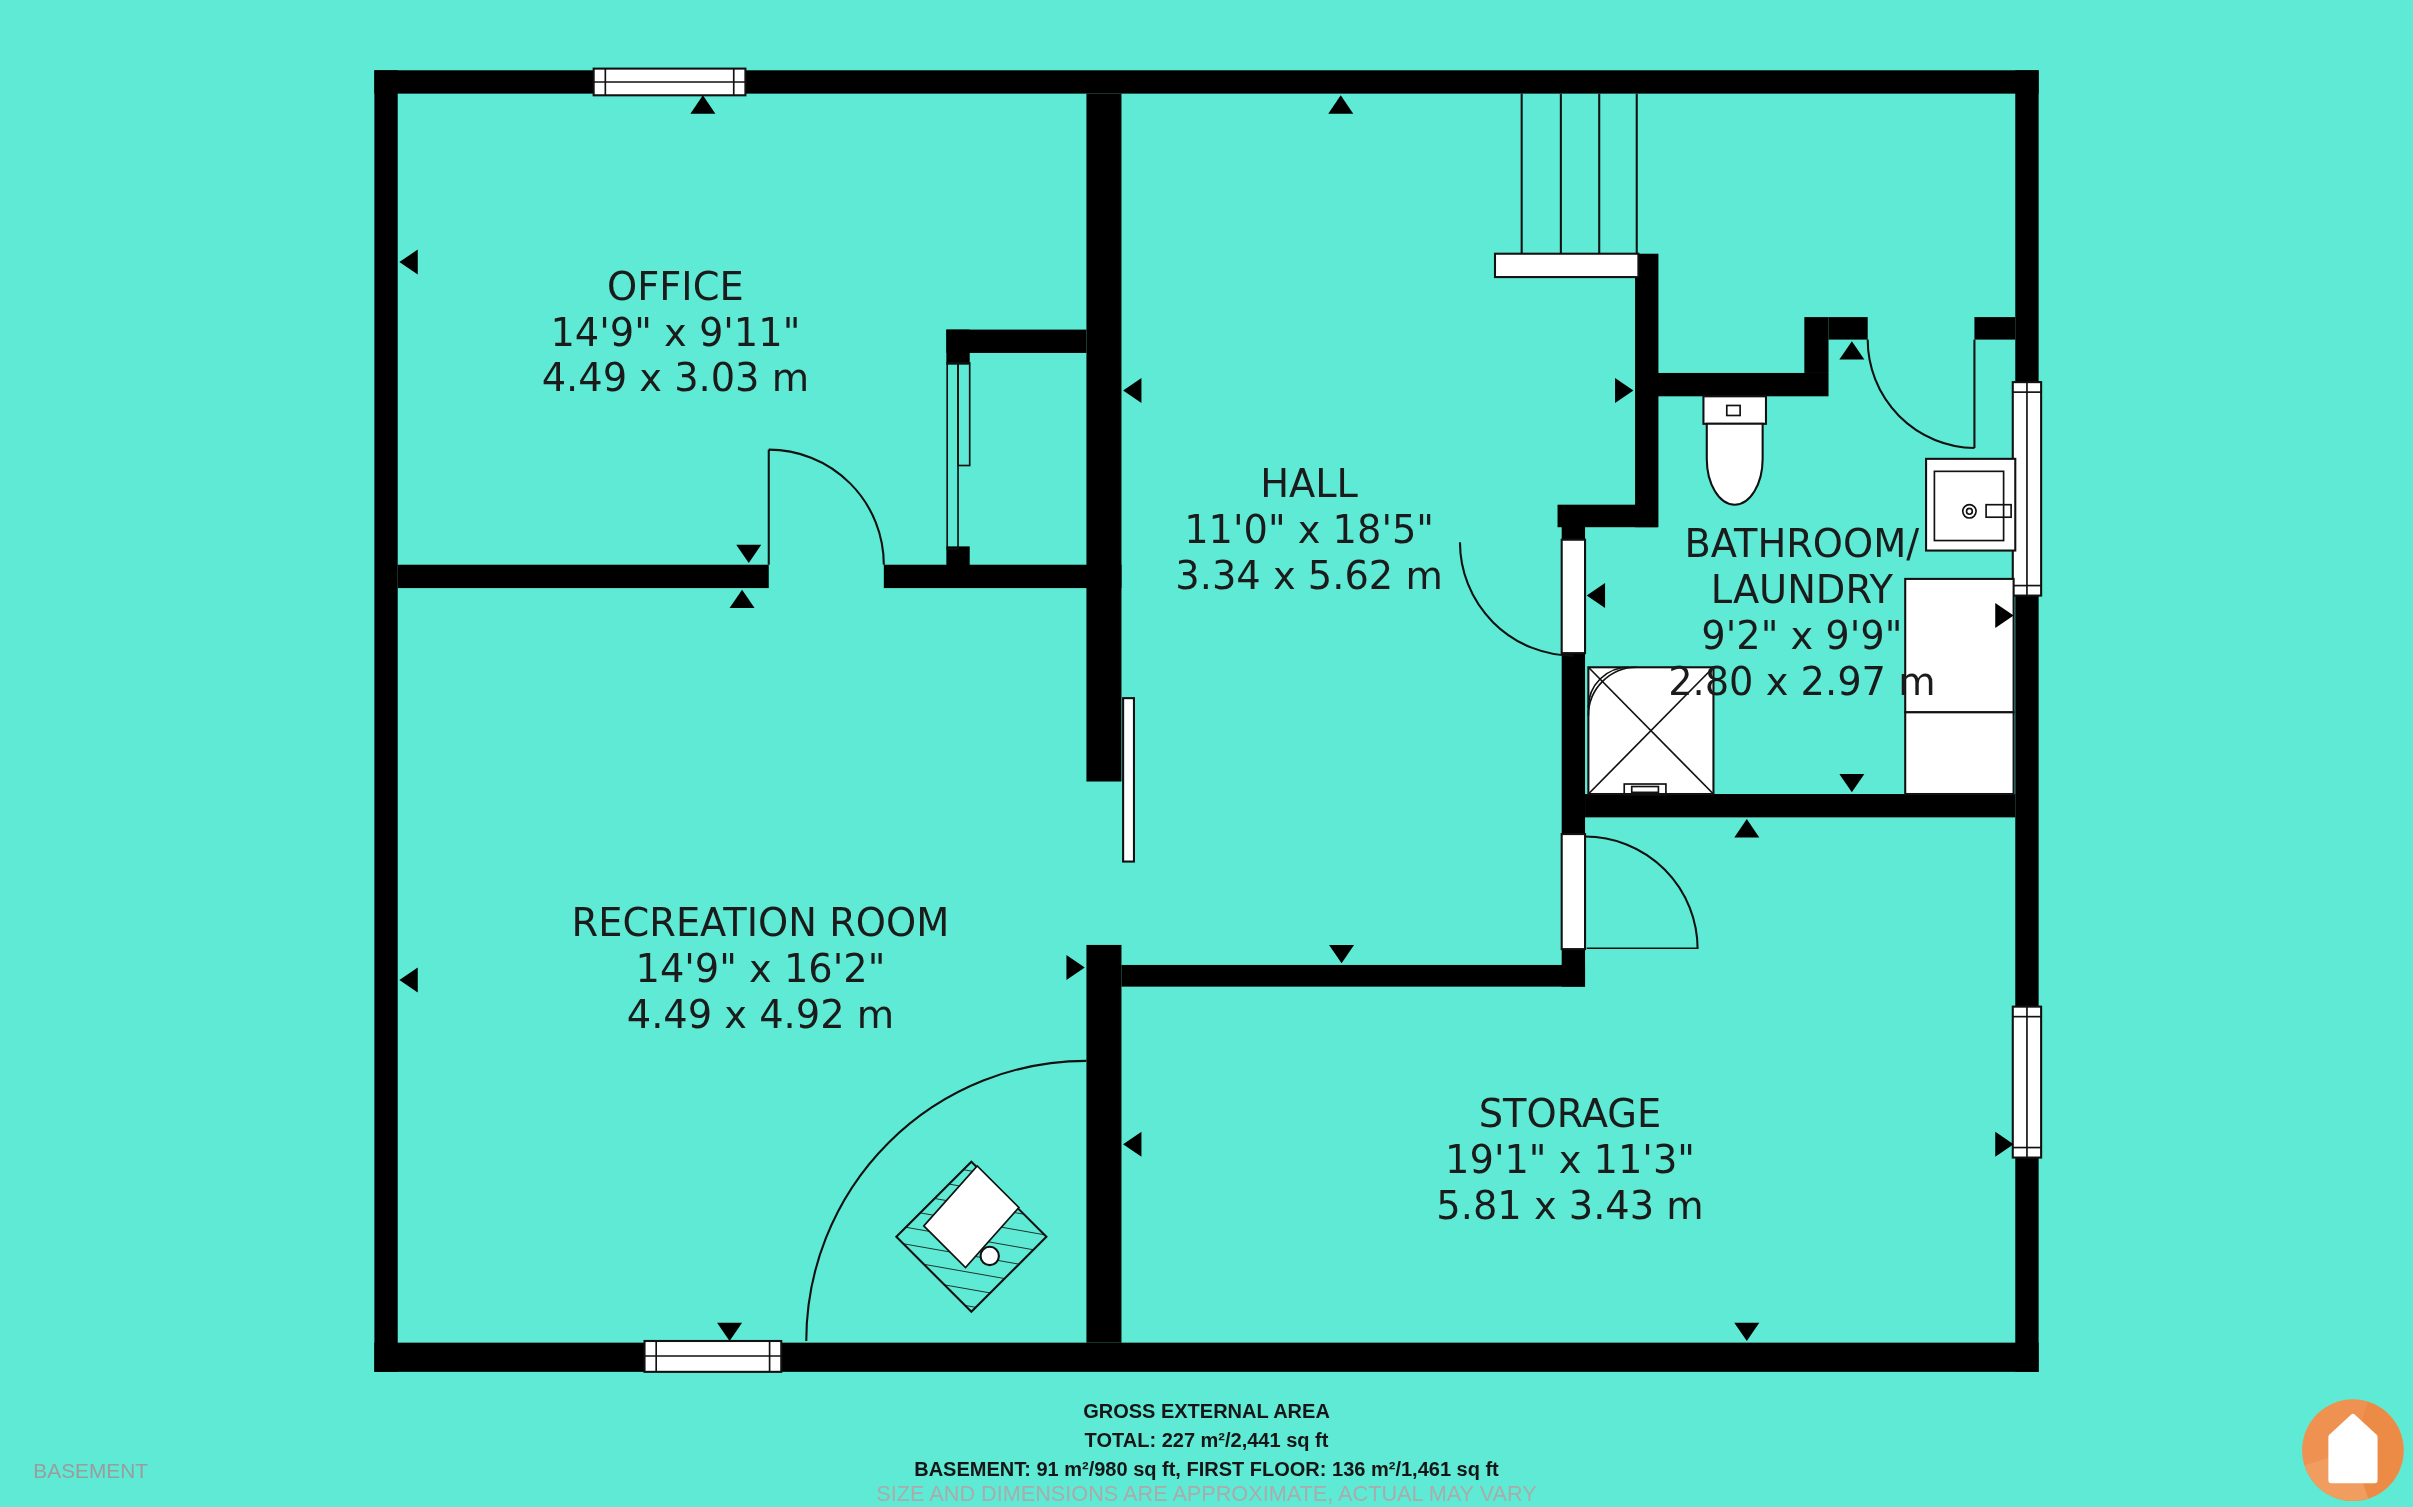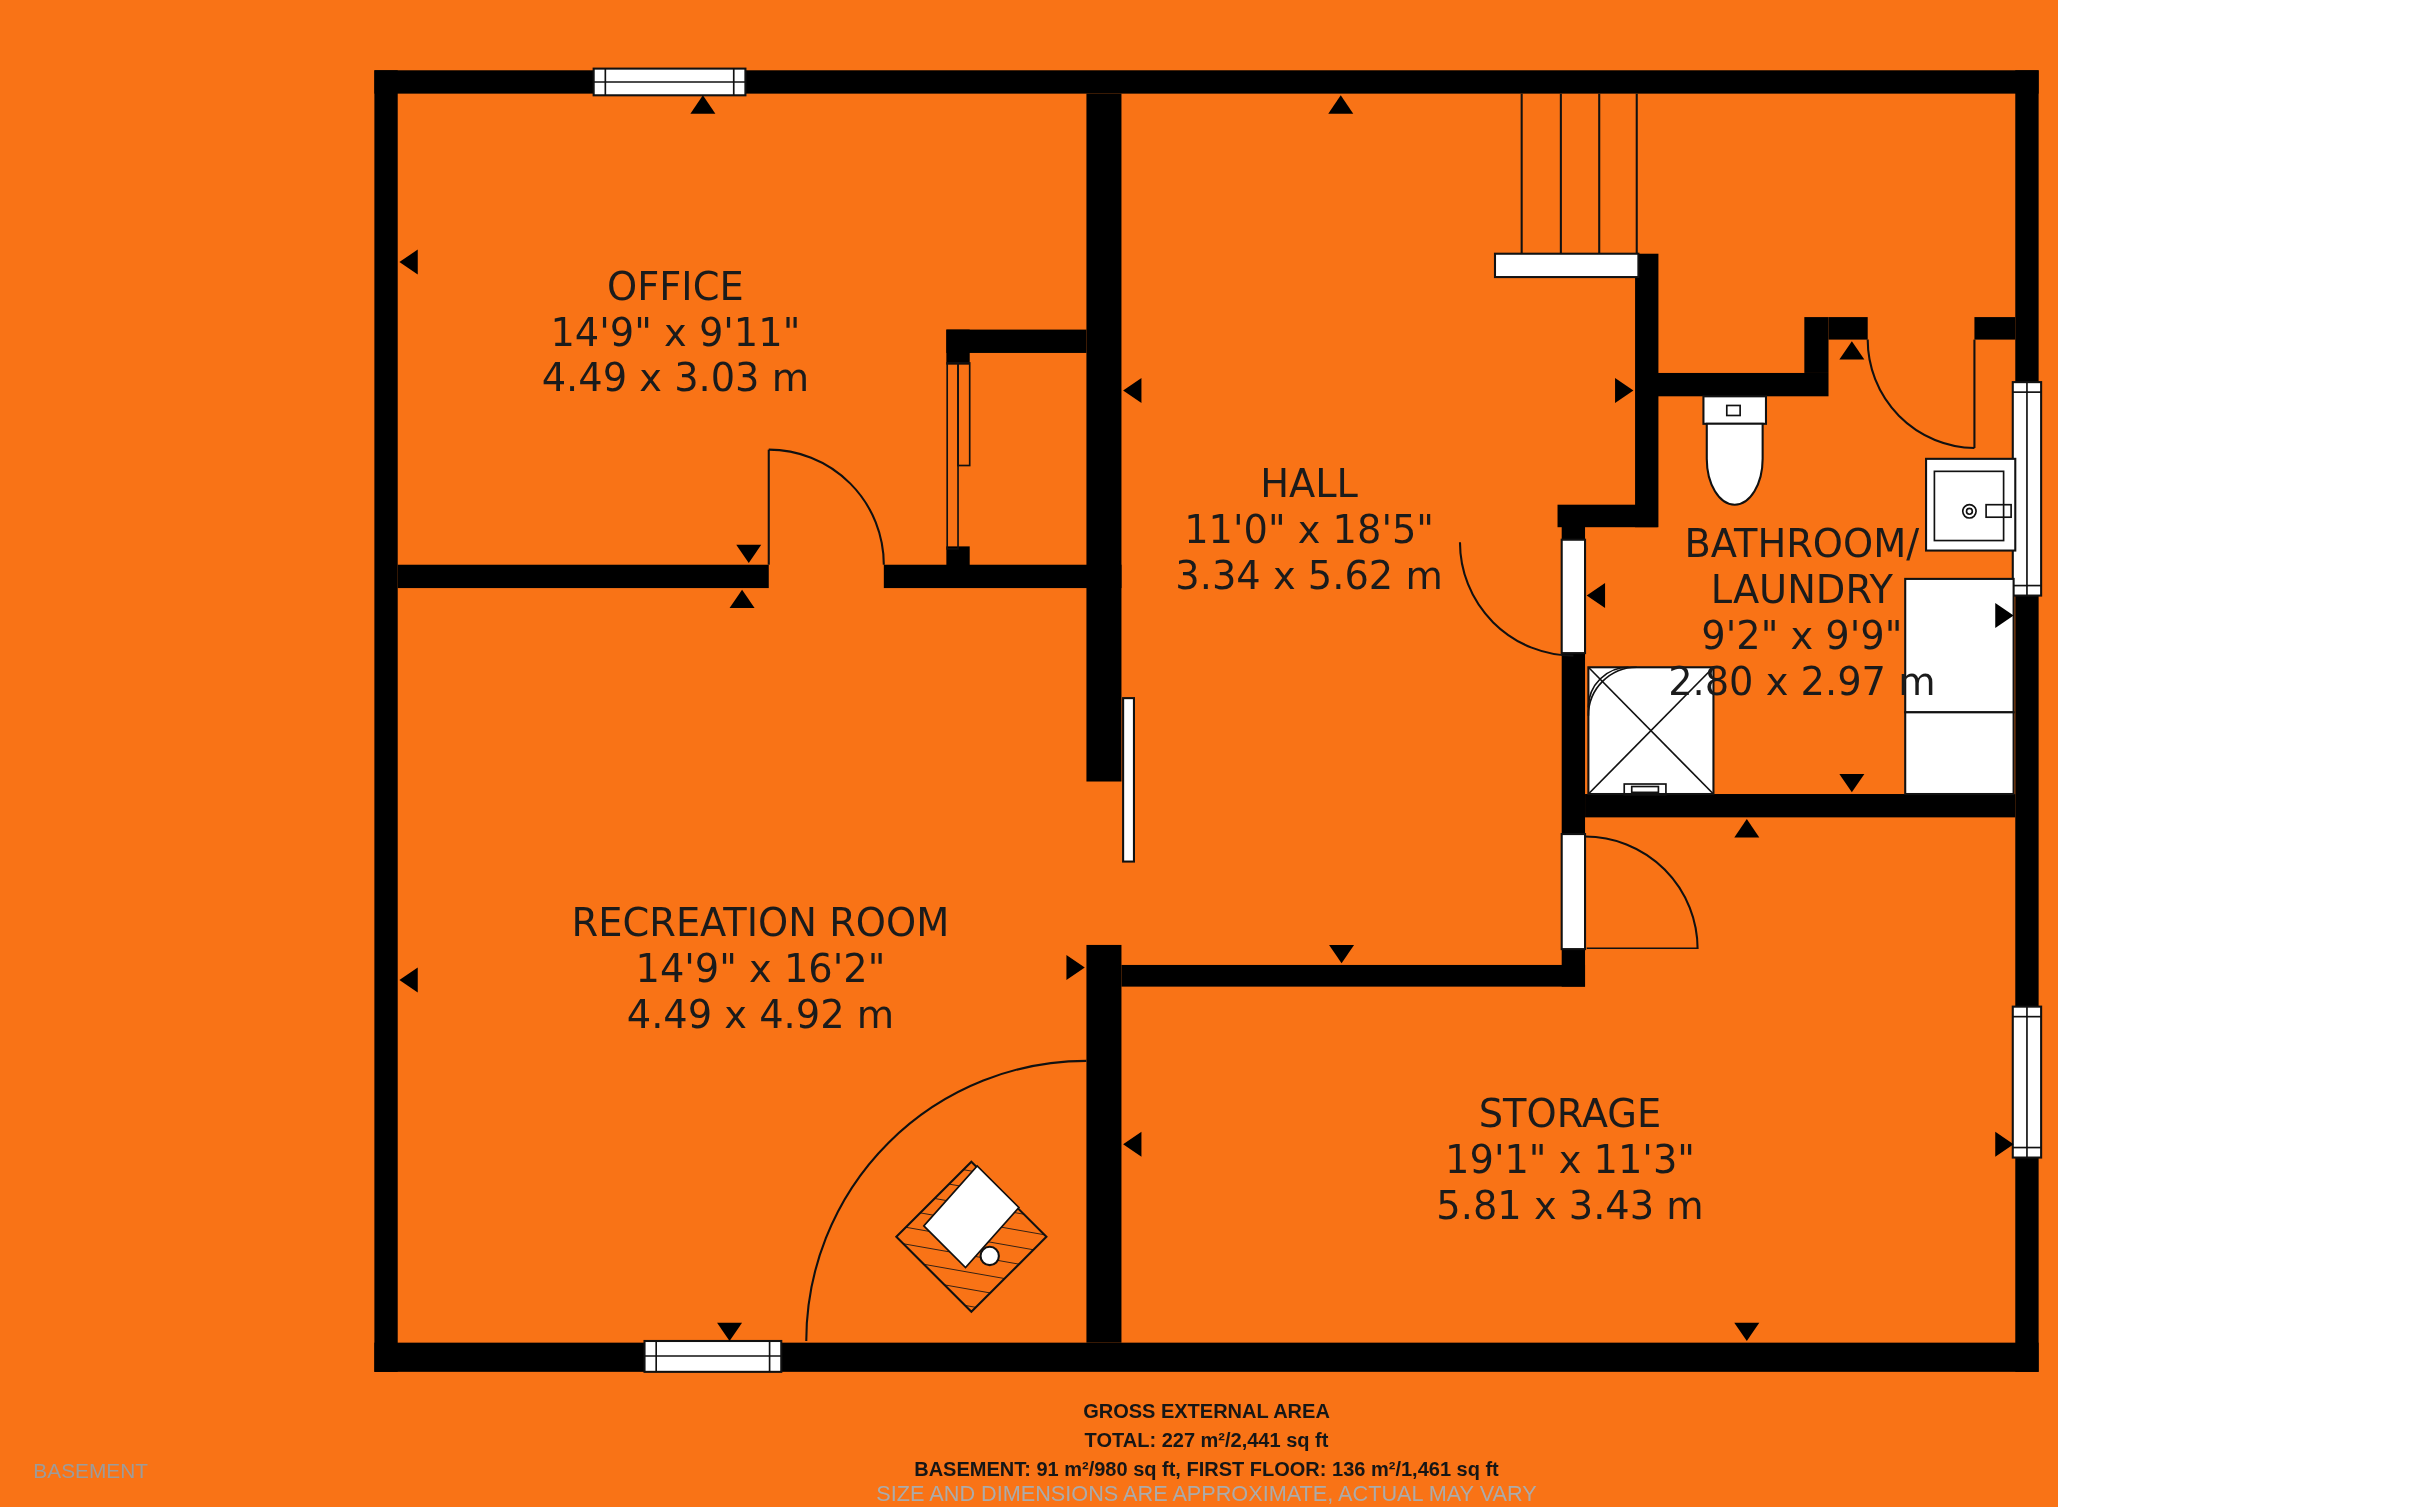--- a/index.html
+++ b/index.html
@@ -1,16 +1,16 @@
 <!DOCTYPE html>
 <html style="font-size:13.3px"><head>
 <meta charset="utf-8">
 <style>
   html,body{margin:0;padding:0;background:#ffffff;}
-  .stage{position:relative;width:2058px;height:1508px;background:#f97316;overflow:hidden;text-decoration:underline;}
+  .stage{position:relative;width:2413px;height:1508px;background:#5eead4;overflow:hidden;text-decoration:underline;}
   svg{display:block;}
   .wall{fill:#000;}
   .room-name, .room-dim{font-family:"DejaVu Sans",sans-serif;font-size:46px;fill:#1b1b1b;}
   .footer-line{font-family:"Liberation Sans",sans-serif;font-size:24px;font-weight:600;fill:#161616;text-anchor:middle;}
   .footer-muted{font-family:"Liberation Sans",sans-serif;font-size:26px;font-weight:400;fill:#ababab;text-anchor:middle;}
   .floor-label{font-family:"Liberation Sans",sans-serif;font-size:25px;fill:#9c9c9c;}
   .sym{fill:#fff;stroke:#111;stroke-width:2.5;}
   .sym-thin{fill:none;stroke:#111;stroke-width:2;}
   .arc{fill:none;stroke:#111;stroke-width:2.5;}
   .tread{stroke:#111;stroke-width:2.5;}

